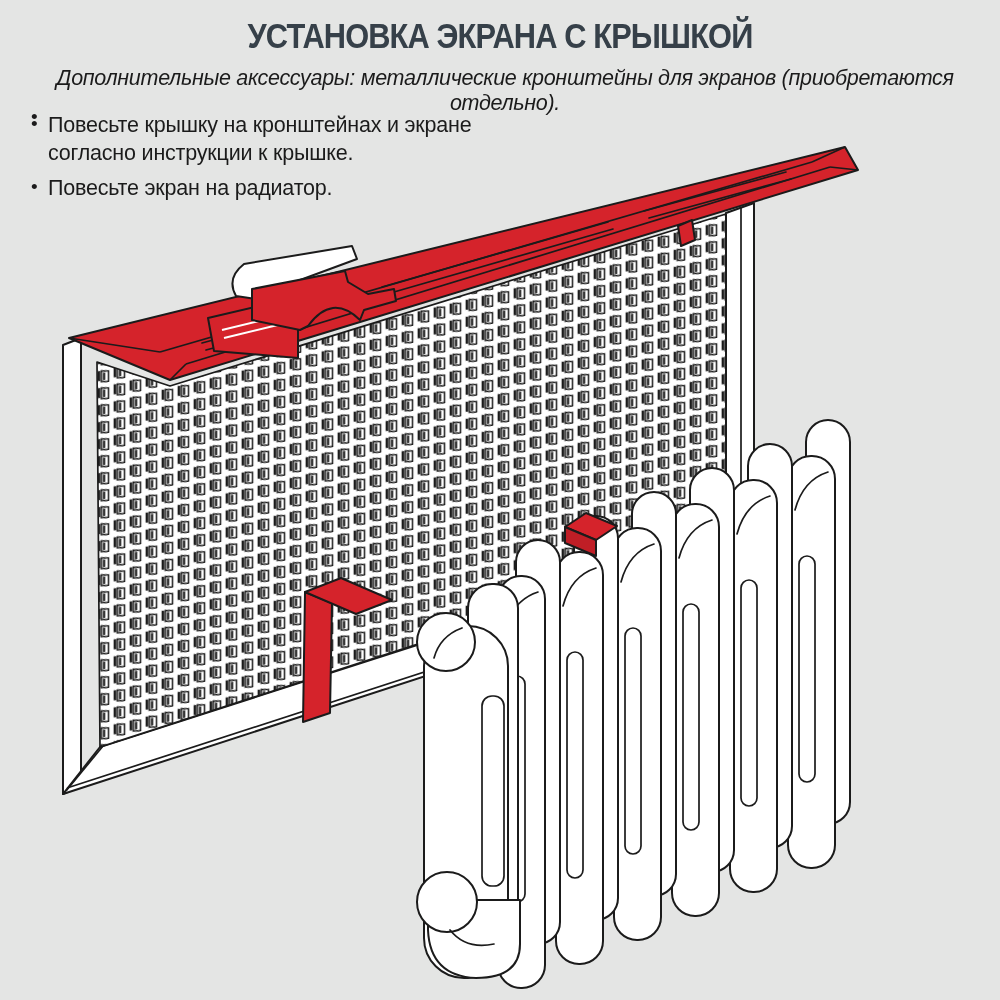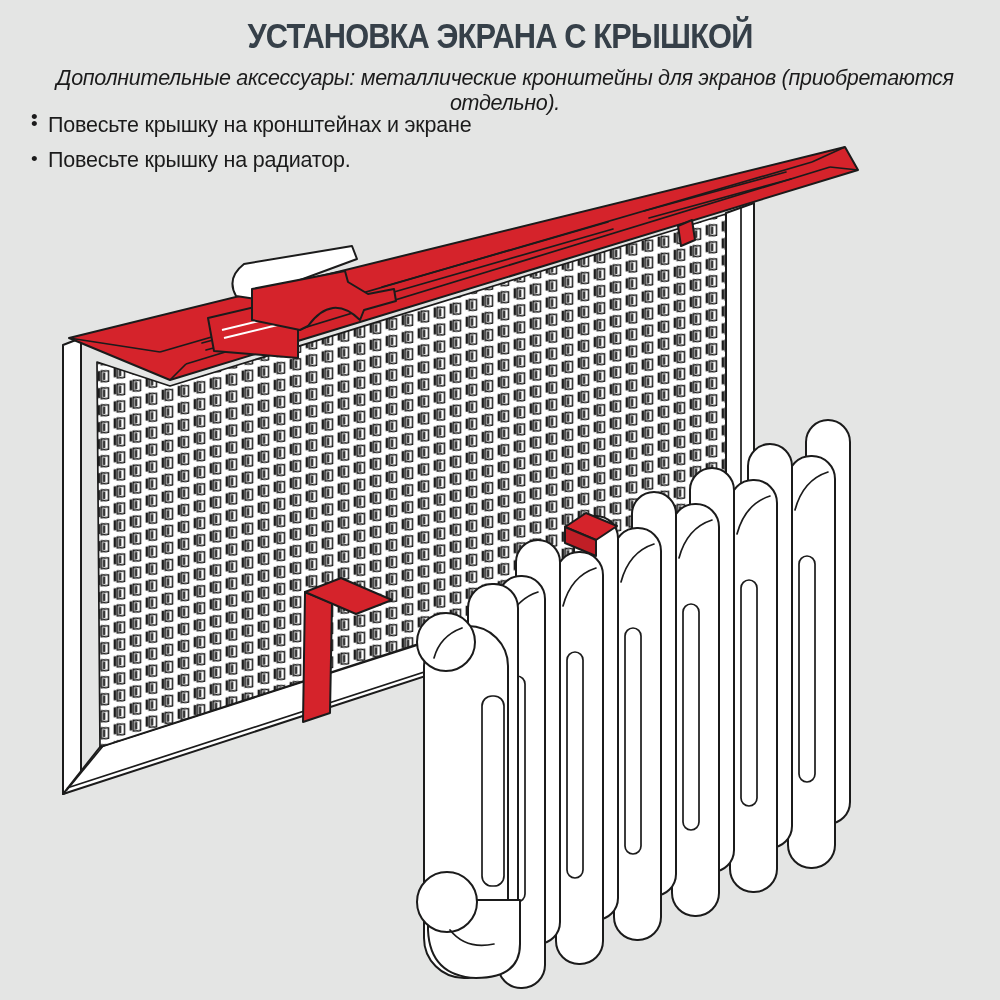--- a/index.html
+++ b/index.html
@@ -162,21 +162,22 @@
   <div class="textlayer">
     <h1 class="title">УСТАНОВКА ЭКРАНА С КРЫШКОЙ</h1>
     <p class="subtitle">Дополнительные аксессуары: металлические кронштейны для экранов (приобретаются отдельно).</p>
     <ul class="bullets">
       <li>
         <span class="dot">•</span>
       </li>
       <li>
         <span class="dot">•</span>
         <div class="bl">Повесьте крышку на кронштейнах и экране</div>
+        <div class="bl">согласно инструкции к крышке.</div>
       </li>
       <li>
         <span class="dot">•</span>
-        <div class="bl">Повесьте крышку на радиатор.</div>
+        <div class="bl">Повесьте экран на радиатор.</div>
 
       </li>
     </ul>
   </div>
 </div>
 
 </body></html>

